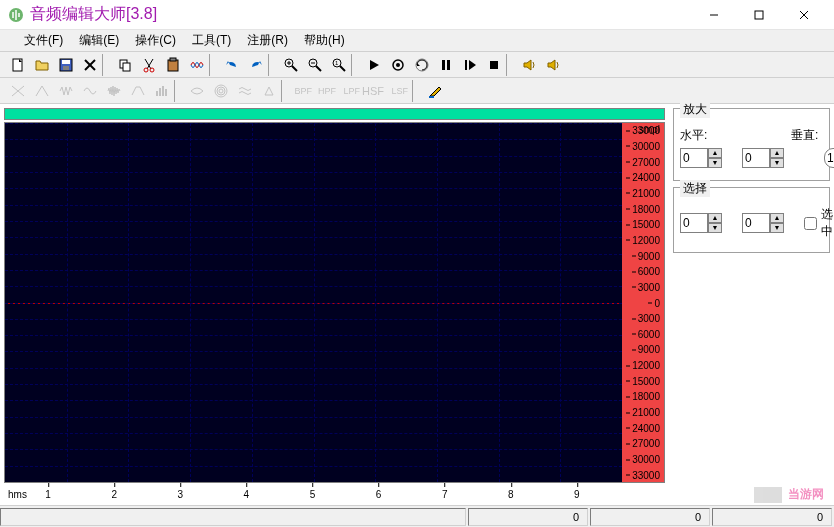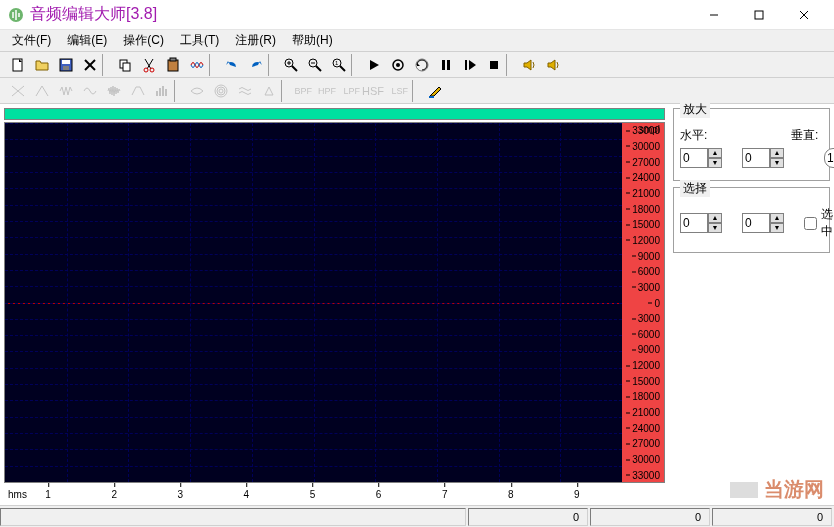--- a/index.html
+++ b/index.html
@@ -6,21 +6,21 @@
 body { font-family: "Microsoft YaHei", "SimSun", Arial, sans-serif; font-size: 12px; background: #fff; width: 834px; height: 527px; overflow: hidden; position: relative; }
 
 
 .titlebar { height: 30px; background: #fff; display: flex; align-items: center; padding: 0 8px; border-bottom: 1px solid #e5e5e5; }
 .titlebar .app-icon { width: 16px; height: 16px; margin-right: 6px; }
 .titlebar .title { flex: 1; font-size: 16px; color: #a21caf; }
 .titlebar .win-controls { display: flex; }
 .titlebar .win-btn { width: 45px; height: 30px; display: flex; align-items: center; justify-content: center; cursor: pointer; }
 
 
-.menubar { height: 22px; background: #f0f0f0; display: flex; align-items: center; padding: 0 4px; border-bottom: 1px solid #d0d0d0; }
+.menubar { height: 22px; background: #f0f0f0; display: flex; align-items: center; padding: 0 16px; border-bottom: 1px solid #d0d0d0; }
 .menubar .menu-item { padding: 2px 8px; cursor: pointer; font-size: 12px; }
 
 
 .toolbar { height: 26px; background: #f0f0f0; display: flex; align-items: center; padding: 2px 4px; border-bottom: 1px solid #d0d0d0; gap: 1px; }
 .tb-btn { width: 23px; height: 22px; display: flex; align-items: center; justify-content: flex-end; cursor: pointer; border: 1px solid transparent; }
 .tb-btn.disabled { opacity: 0.4; cursor: default; }
 .tb-sep { width: 6px; height: 22px; border-left: 1px solid #a0a0a0; margin: 0 2px; }
 
 
 .main { display: flex; height: calc(527px - 30px - 22px - 26px - 26px - 22px); }
@@ -52,21 +52,21 @@
 .spin .spin-btn { width: 14px; height: 10px; font-size: 7px; line-height: 8px; text-align: center; border: 1px solid #808080; background: #e0e0e0; cursor: pointer; }
 .checkbox-wrap { display: flex; align-items: center; gap: 4px; font-size: 12px; }
 
 
 .statusbar { height: 22px; background: #f0f0f0; border-top: 1px solid #d0d0d0; display: flex; align-items: center; }
 .statusbar .cell { border: 1px inset #d0d0d0; height: 18px; padding: 0 8px; display: flex; align-items: center; justify-content: flex-end; font-size: 11px; margin-right: 2px; }
 .statusbar .cell.wide { flex: 1; }
 .statusbar .cell.num { width: 120px; }
 
 
-.watermark { position: absolute; right: 10px; bottom: 24px; font-size: 20px; color: #c2410c; font-weight: bold; display: flex; align-items: center; gap: 6px; opacity: 0.6; }
+.watermark { position: absolute; right: 10px; bottom: 24px; font-size: 12px; color: #ec4899; font-weight: bold; display: flex; align-items: center; gap: 6px; opacity: 0.6; }
 .watermark .wm-icon { width: 28px; height: 16px; background: #c8c8c8; }
 
 
 svg.icon { width: 16px; height: 16px; }
 </style>
 </head>
 <body>
 
 <div class="titlebar">
   <span class="app-icon">

